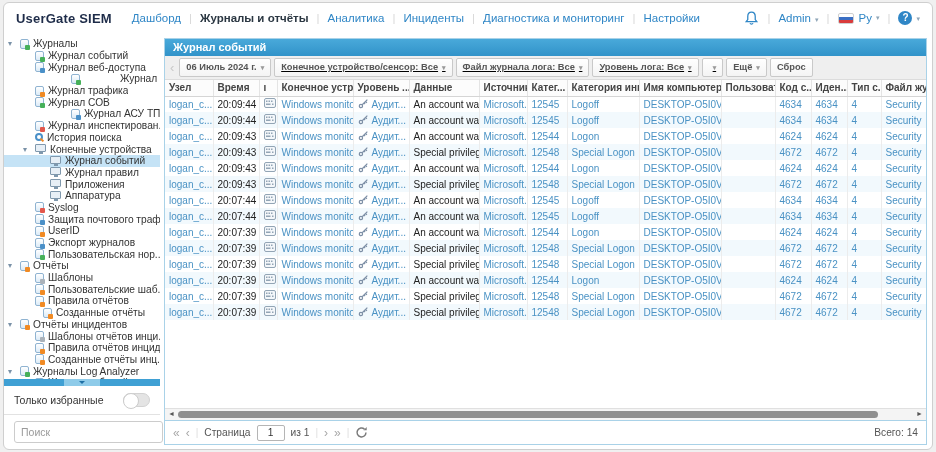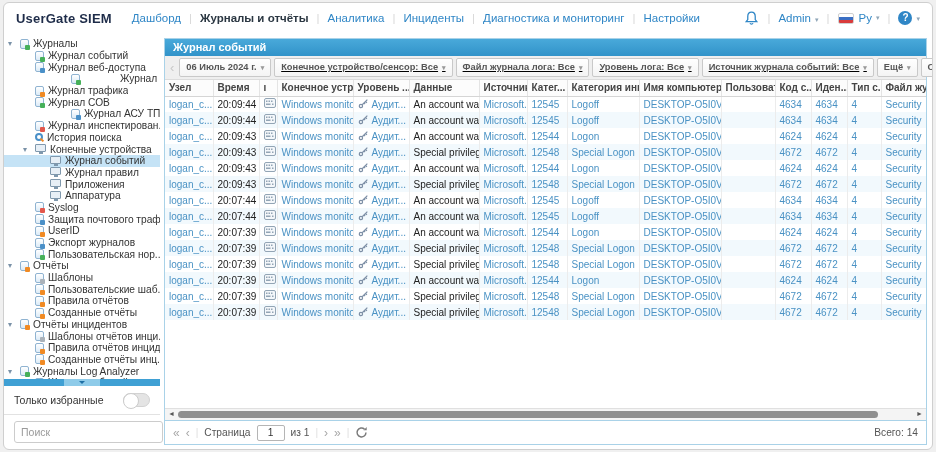--- a/index.html
+++ b/index.html
@@ -288,21 +288,21 @@
             </span>
             <span class="tlabel">Пользовательские шаб..</span>
           </div>
           <div class="titem" style="padding-left: 19px;">
             <span class="exp-sp"></span>
             <span class="ic doc">
               <i style="background: rgb(240, 138, 36);"></i>
             </span>
             <span class="tlabel">Правила отчётов</span>
           </div>
-          <div class="titem" style="padding-left: 19px; align-items: center;">
+          <div class="titem" style="padding-left: 27px; align-items: center;">
             <span class="exp-sp"></span>
             <span class="ic doc">
               <i style="background: rgb(240, 138, 36);"></i>
             </span>
             <span class="tlabel">Созданные отчёты</span>
           </div>
           <div class="titem" style="padding-left: 4px;">
             <span class="exp">▾</span>
             <span class="ic doc">
               <i style="background: rgb(240, 138, 36);"></i>
@@ -377,21 +377,20 @@
             </span>
             <span class="tbtn">
               <span>Файл журнала лога: Все</span>
               <span class="caret"></span>
             </span>
             <span class="tbtn">
               <span>Уровень лога: Все</span>
               <span class="caret"></span>
             </span>
             <span class="tbtn">
-              <span>Источник журнала событий: Все</span>
               <span class="caret"></span>
             </span>
           </span>
         <span class="tbtn">
           <span>Ещё</span>
             <span class="caret"></span>
         </span>
         <span class="tbtn">
           <span>Сброс</span>
         </span>

